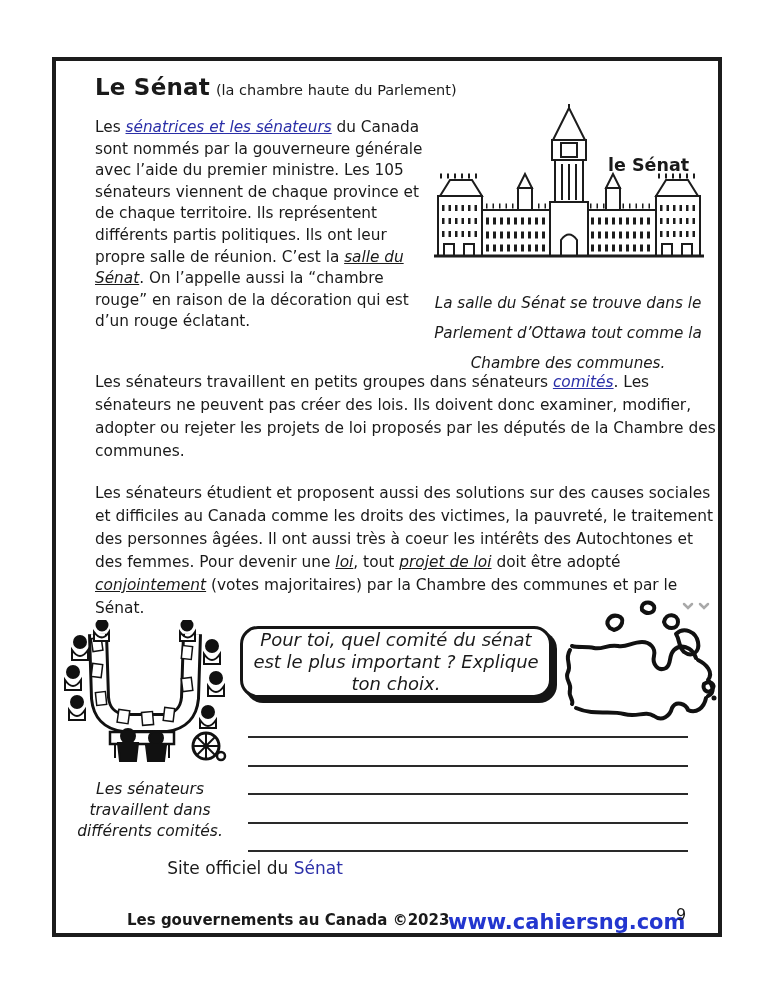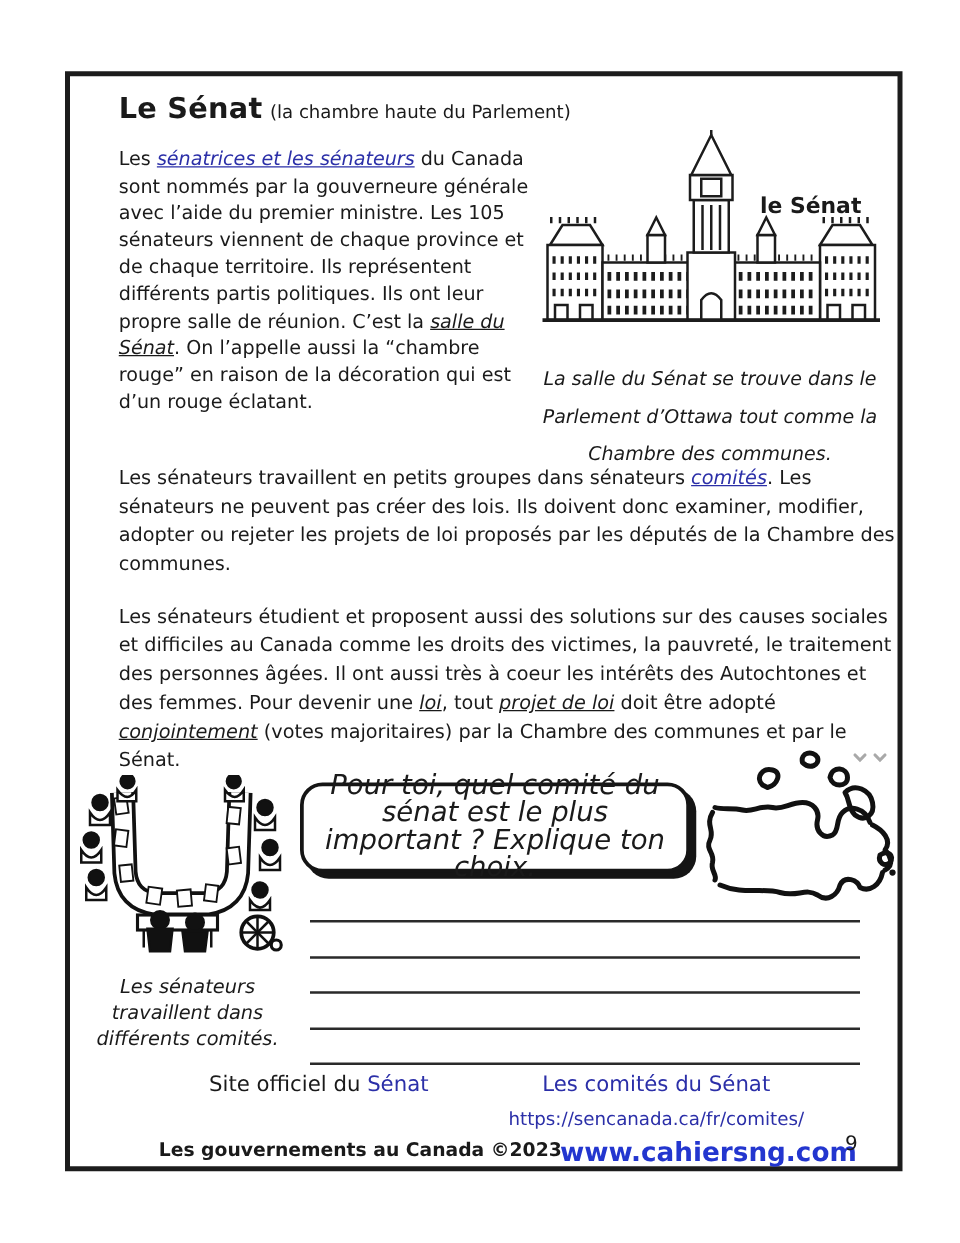--- a/index.html
+++ b/index.html
@@ -30,21 +30,21 @@
   .fig-caption{position:absolute;left:423px;top:288px;width:290px;font-size:15.2px;line-height:30px;font-style:italic;text-align:center;}
 
   
   .para-wide{position:absolute;left:95px;width:624px;font-size:15.4px;line-height:23px;}
   .p2{top:371px;}
   .p3{top:482px;}
 
   
   .committee-svg{position:absolute;left:60px;top:620px;width:172px;height:155px;}
   .committee-caption{position:absolute;left:55px;top:779px;width:190px;font-size:15.5px;line-height:21px;font-style:italic;text-align:center;}
-  .bubble{position:absolute;left:240px;top:626px;width:312px;height:72px;border:3px solid #151515;border-radius:18px;background:#fff;box-shadow:5px 5px 0 0 #151515;display:flex;align-items:center;justify-content:center;text-align:center;font-style:italic;font-size:22px;line-height:22px;padding:4px 10px;}
+  .bubble{position:absolute;left:240px;top:626px;width:312px;height:72px;border:3px solid #151515;border-radius:18px;background:#fff;box-shadow:5px 5px 0 0 #151515;display:flex;align-items:center;justify-content:center;text-align:center;font-style:italic;font-size:18px;line-height:22px;padding:4px 10px;}
   .map-svg{position:absolute;left:556px;top:596px;width:166px;height:142px;}
 
   .answer-line{position:absolute;left:248px;width:440px;height:0;border-top:2px solid #2a2a2a;}
 
   
   .f-center{position:absolute;text-align:center;font-size:17px;white-space:nowrap;}
   .f-url{font-size:14.6px;color:var(--blue);}
   .f-blue{color:var(--blue);}
   .copyright{position:absolute;left:88px;top:911px;font-size:15px;font-weight:700;white-space:nowrap;margin-left:39px;}
   .website{position:absolute;left:416px;top:910px;font-size:21px;font-weight:700;color:var(--webblue);white-space:nowrap;margin-left:32px;}
@@ -193,18 +193,16 @@
 
   <div class="answer-line" style="top:736px"></div>
   <div class="answer-line" style="top:765px"></div>
   <div class="answer-line" style="top:793px"></div>
   <div class="answer-line" style="top:822px"></div>
   <div class="answer-line" style="top:850px"></div>
 
   <div class="f-center" style="left:140px;top:858px;width:230px;">
     <span>Site officiel du </span><span class="f-blue">Sénat</span>
   </div>
-  <div class="f-center f-blue" style="left:400px;top:858px;width:250px;">Les comités du Sénat</div>
-  <div class="f-center f-url" style="left:400px;top:887px;width:250px;">https://sencanada.ca/fr/comites/</div>
   <div class="copyright">Les gouvernements au Canada ©2023</div>
   <div class="website">www.cahiersng.com</div>
   <div class="pagenum">9</div>
 </div>
 
 </body></html>

